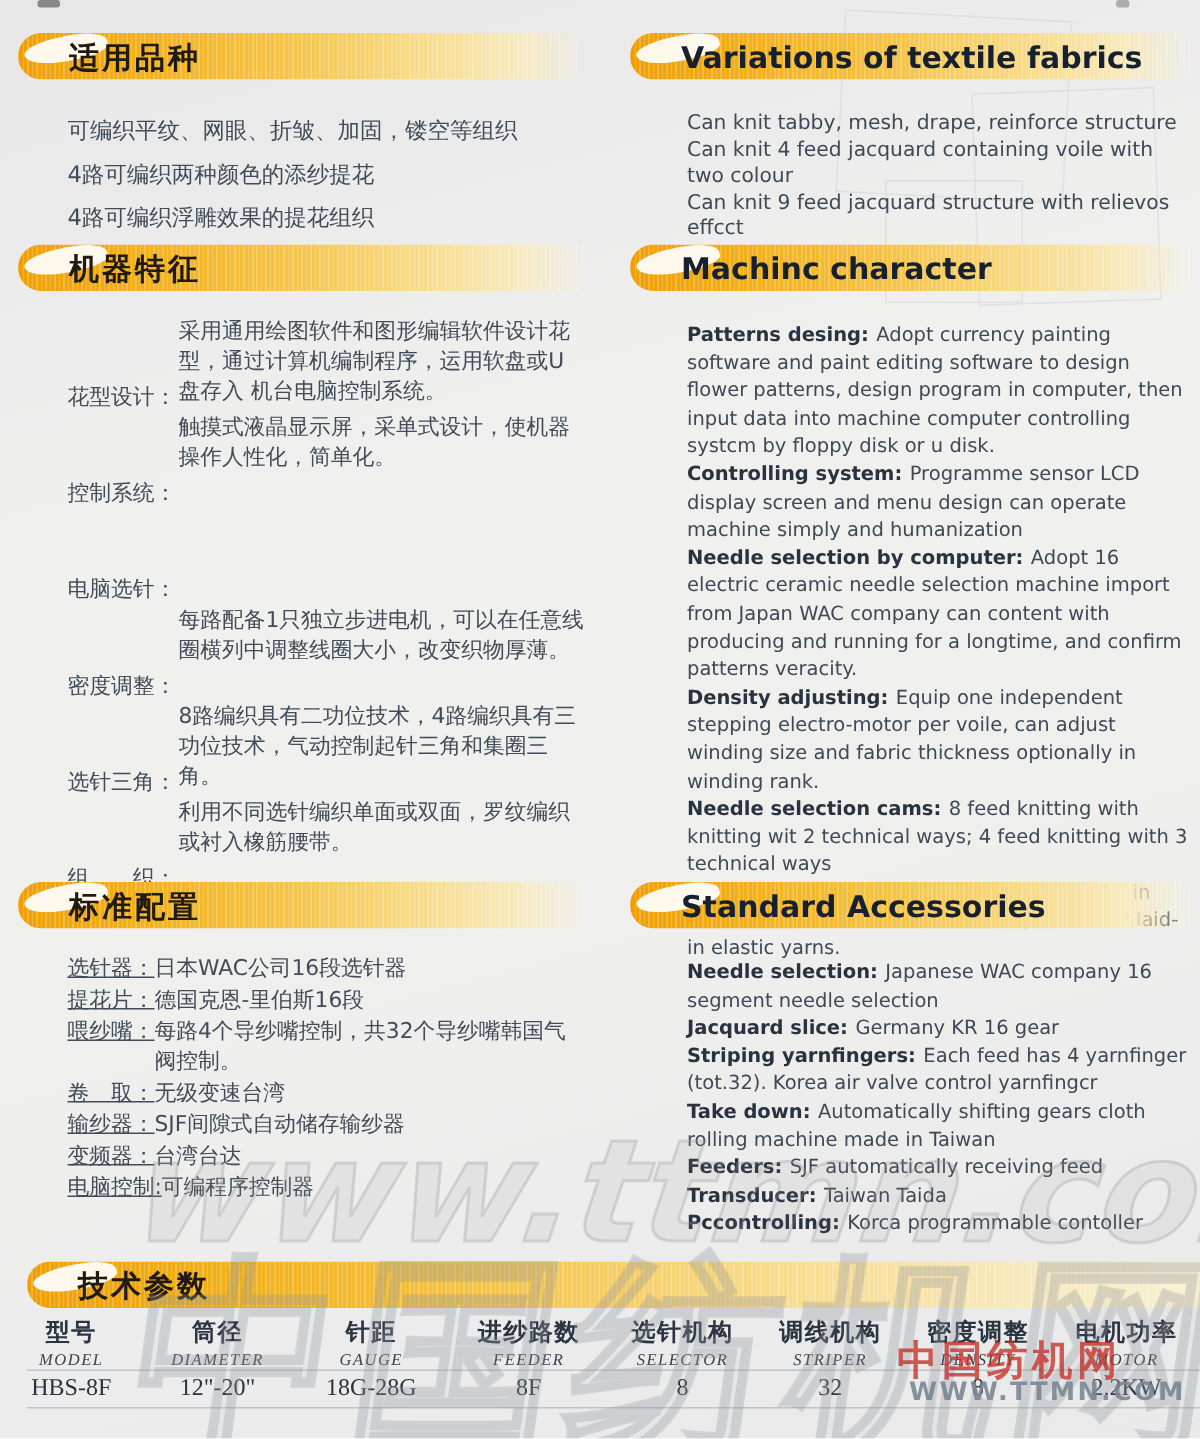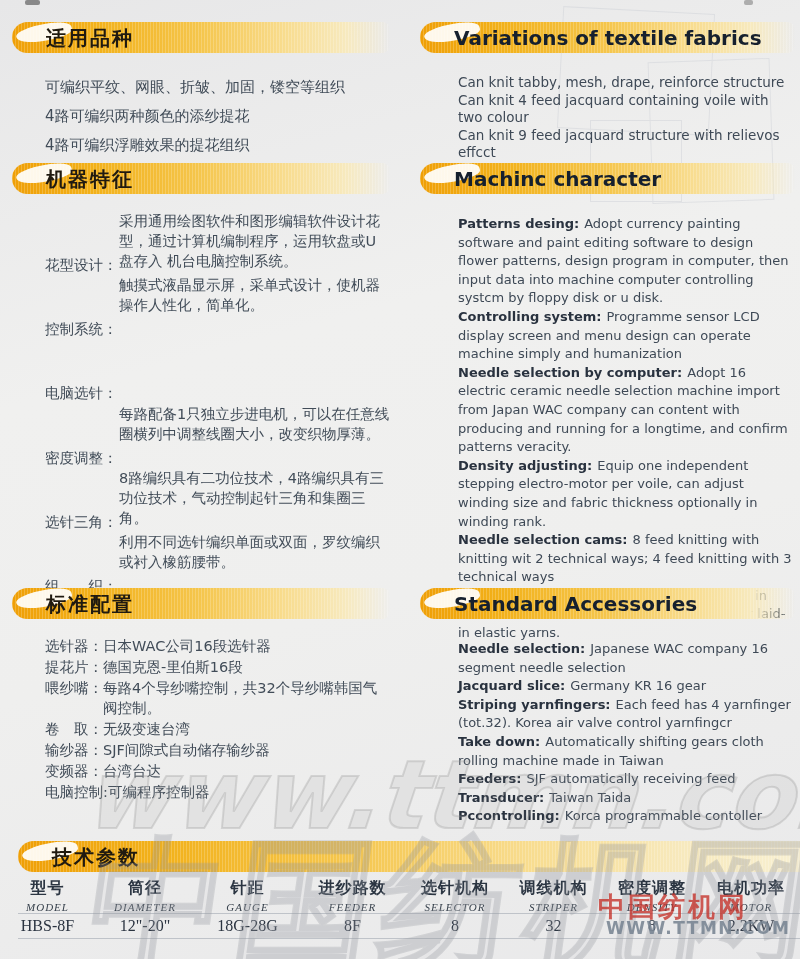--- a/index.html
+++ b/index.html
@@ -41,21 +41,21 @@
   
   .en-lines{margin-top:21px;padding-left:38px;font-size:13.5px;line-height:17.6px;color:#3e4956;}
   .en-lines p{margin:0;}
   
   .cn-items{margin-top:17px;padding-left:33px;font-size:14.5px;line-height:20.2px;color:#414c58;}
   .cn-items .row{display:flex;}
   .cn-items .lbl{flex:0 0 74px;margin-top:44px;}
   .cn-items .txt{flex:1;}
   .cn-items2{margin-top:17px;padding-left:33px;font-size:14.5px;line-height:20.8px;color:#414c58;}
   .cn-items2 .row{display:flex;}
-  .cn-items2 .lbl{flex:0 0 auto;white-space:nowrap;}
+  .cn-items2 .lbl{flex:0 0 auto;white-space:nowrap;text-decoration:underline;}
   .cn-items2 .txt{flex:1;}
   
   .en-items{margin-top:21px;padding-left:38px;font-size:13px;line-height:18.6px;color:#3e4956;}
   .en-items p{margin:0;}
   .en-items b{color:#29323f;margin-right:5px;}
   
   .tech{position:absolute;left:0;top:841px;width:800px;height:118px;z-index:1;}
   .tech .banner{margin-left:18px;border-radius:16px 0 0 16px;
     background:
       repeating-linear-gradient(90deg,rgba(255,255,255,.20) 0 1px,rgba(255,255,255,0) 1px 3px),

